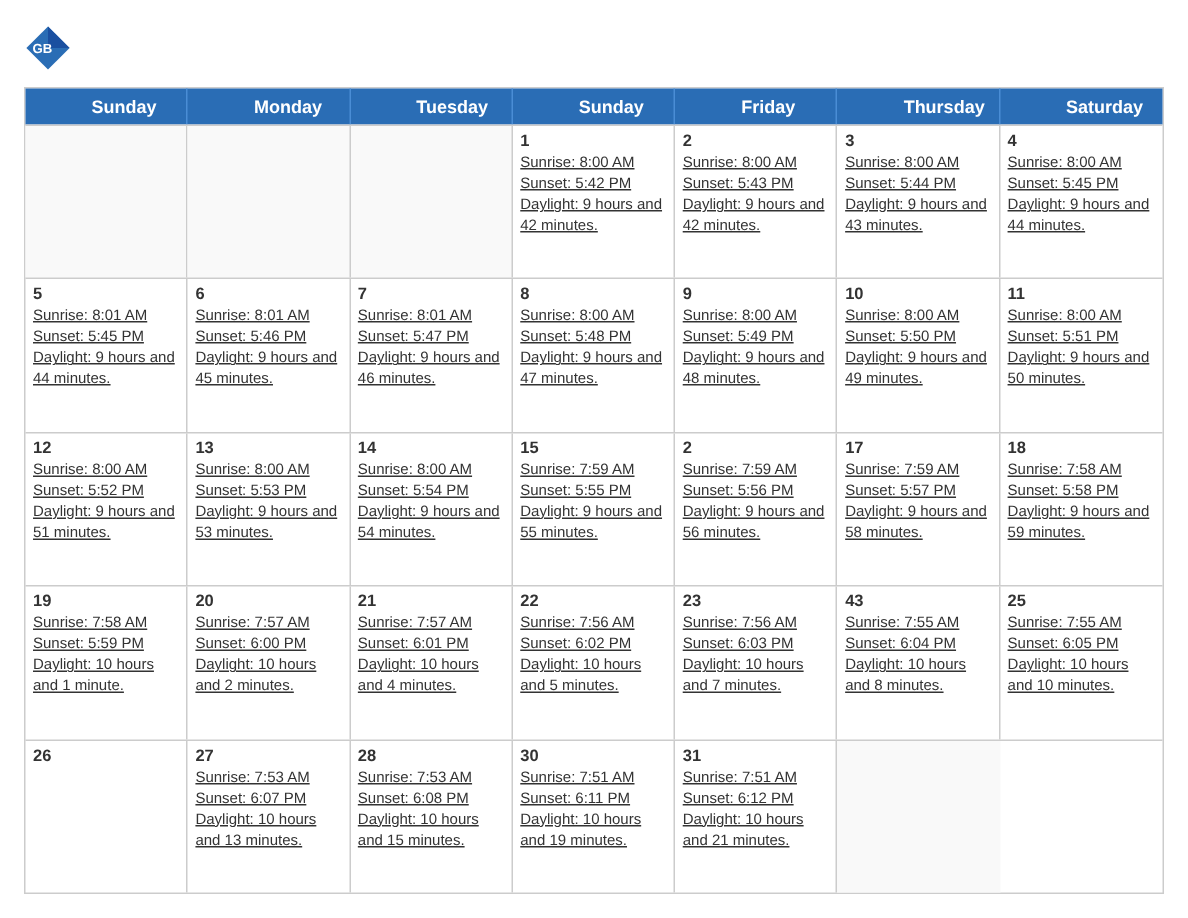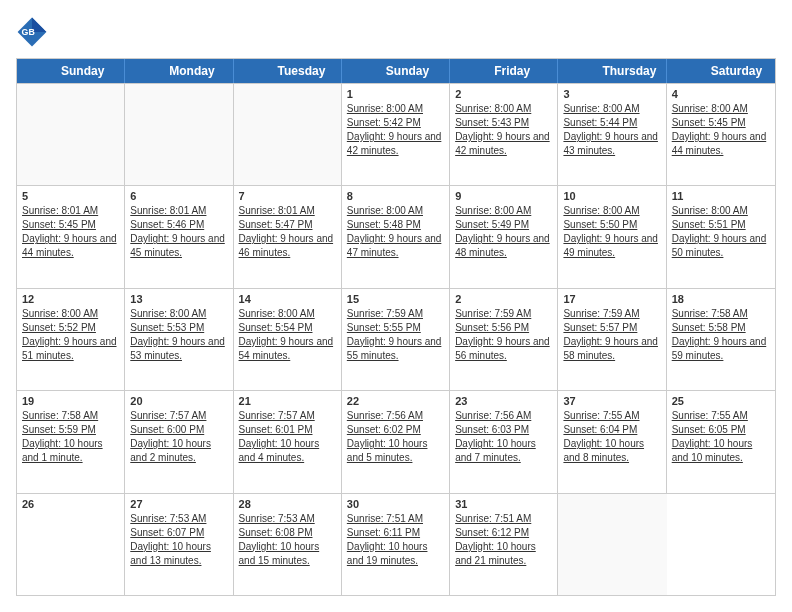--- a/index.html
+++ b/index.html
@@ -283,21 +283,21 @@
 Sunset: 6:02 PM
 Daylight: 10 hours and 5 minutes.</div>
           </div>
           <div class="cal-cell">
             <div class="cell-day">23</div>
             <div class="cell-info" style="white-space: pre-line;">Sunrise: 7:56 AM
 Sunset: 6:03 PM
 Daylight: 10 hours and 7 minutes.</div>
           </div>
           <div class="cal-cell">
-            <div class="cell-day">37</div>
+            <div class="cell-day">43</div>
             <div class="cell-info" style="white-space: pre-line;">Sunrise: 7:55 AM
 Sunset: 6:04 PM
 Daylight: 10 hours and 8 minutes.</div>
           </div>
           <div class="cal-cell">
             <div class="cell-day">25</div>
             <div class="cell-info" style="white-space: pre-line;">Sunrise: 7:55 AM
 Sunset: 6:05 PM
 Daylight: 10 hours and 10 minutes.</div>
           </div>

